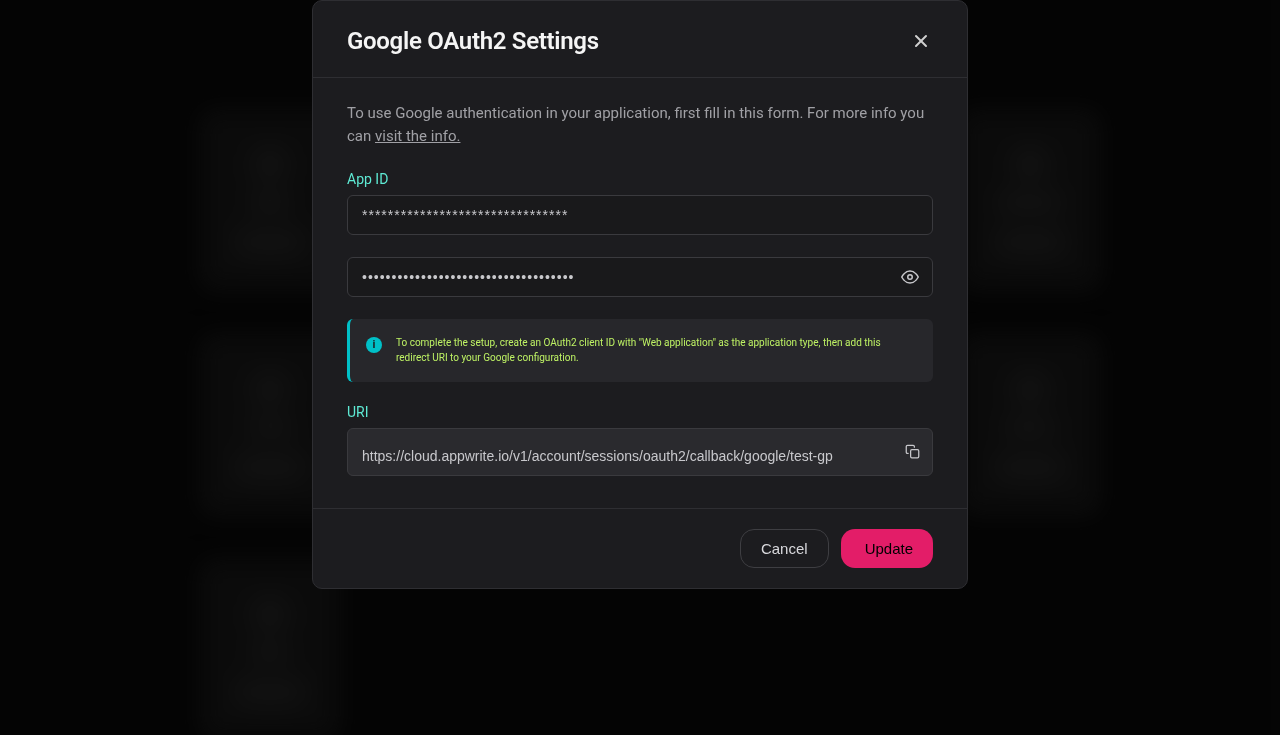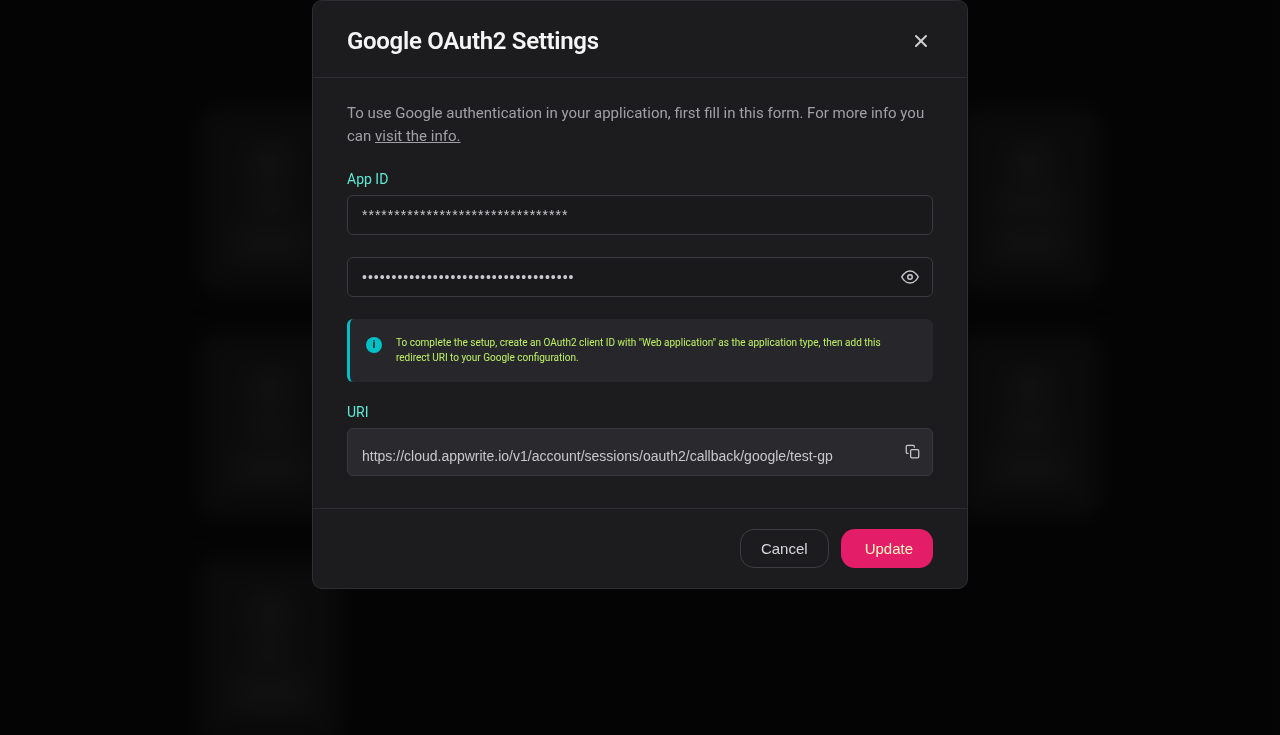--- a/index.html
+++ b/index.html
@@ -268,21 +268,21 @@
     }
 
     .btn-cancel {
       background: transparent;
       border-color: #3e3e42;
       color: #d8d8dc;
     }
 
     .btn-update {
       background: #e31d68;
-      color: #fef9c3;
+      color: #000000;
       border: none;
       padding-left: 24px;
     }
   </style>
 </head>
 <body>
 
 <div class="bg-card" style="left:200px; top:110px;">
   <div class="bg-icon"></div>
   <div class="bg-label">Slack</div>

